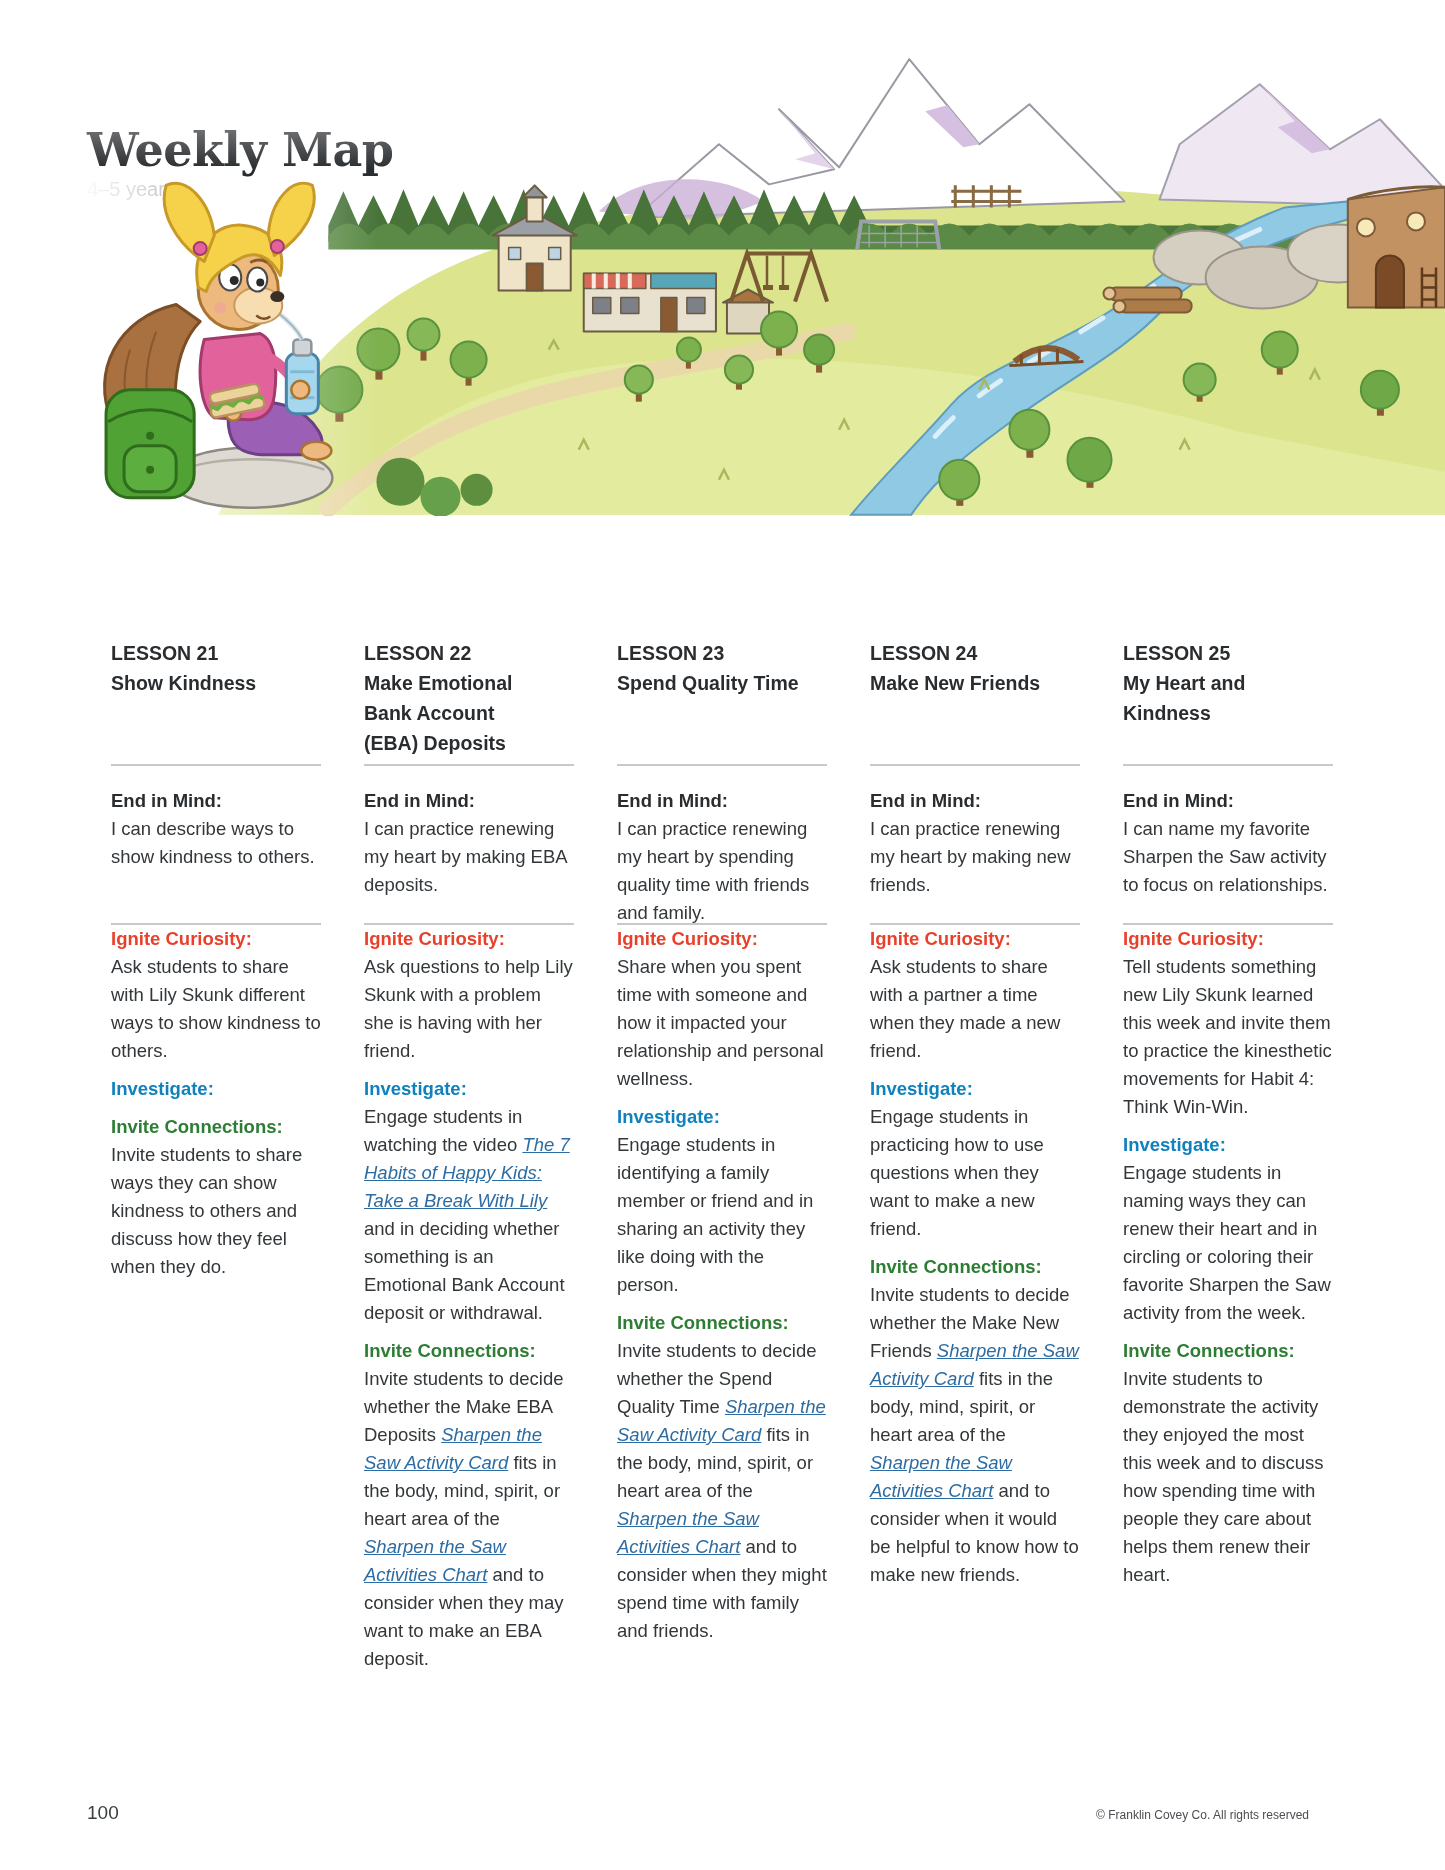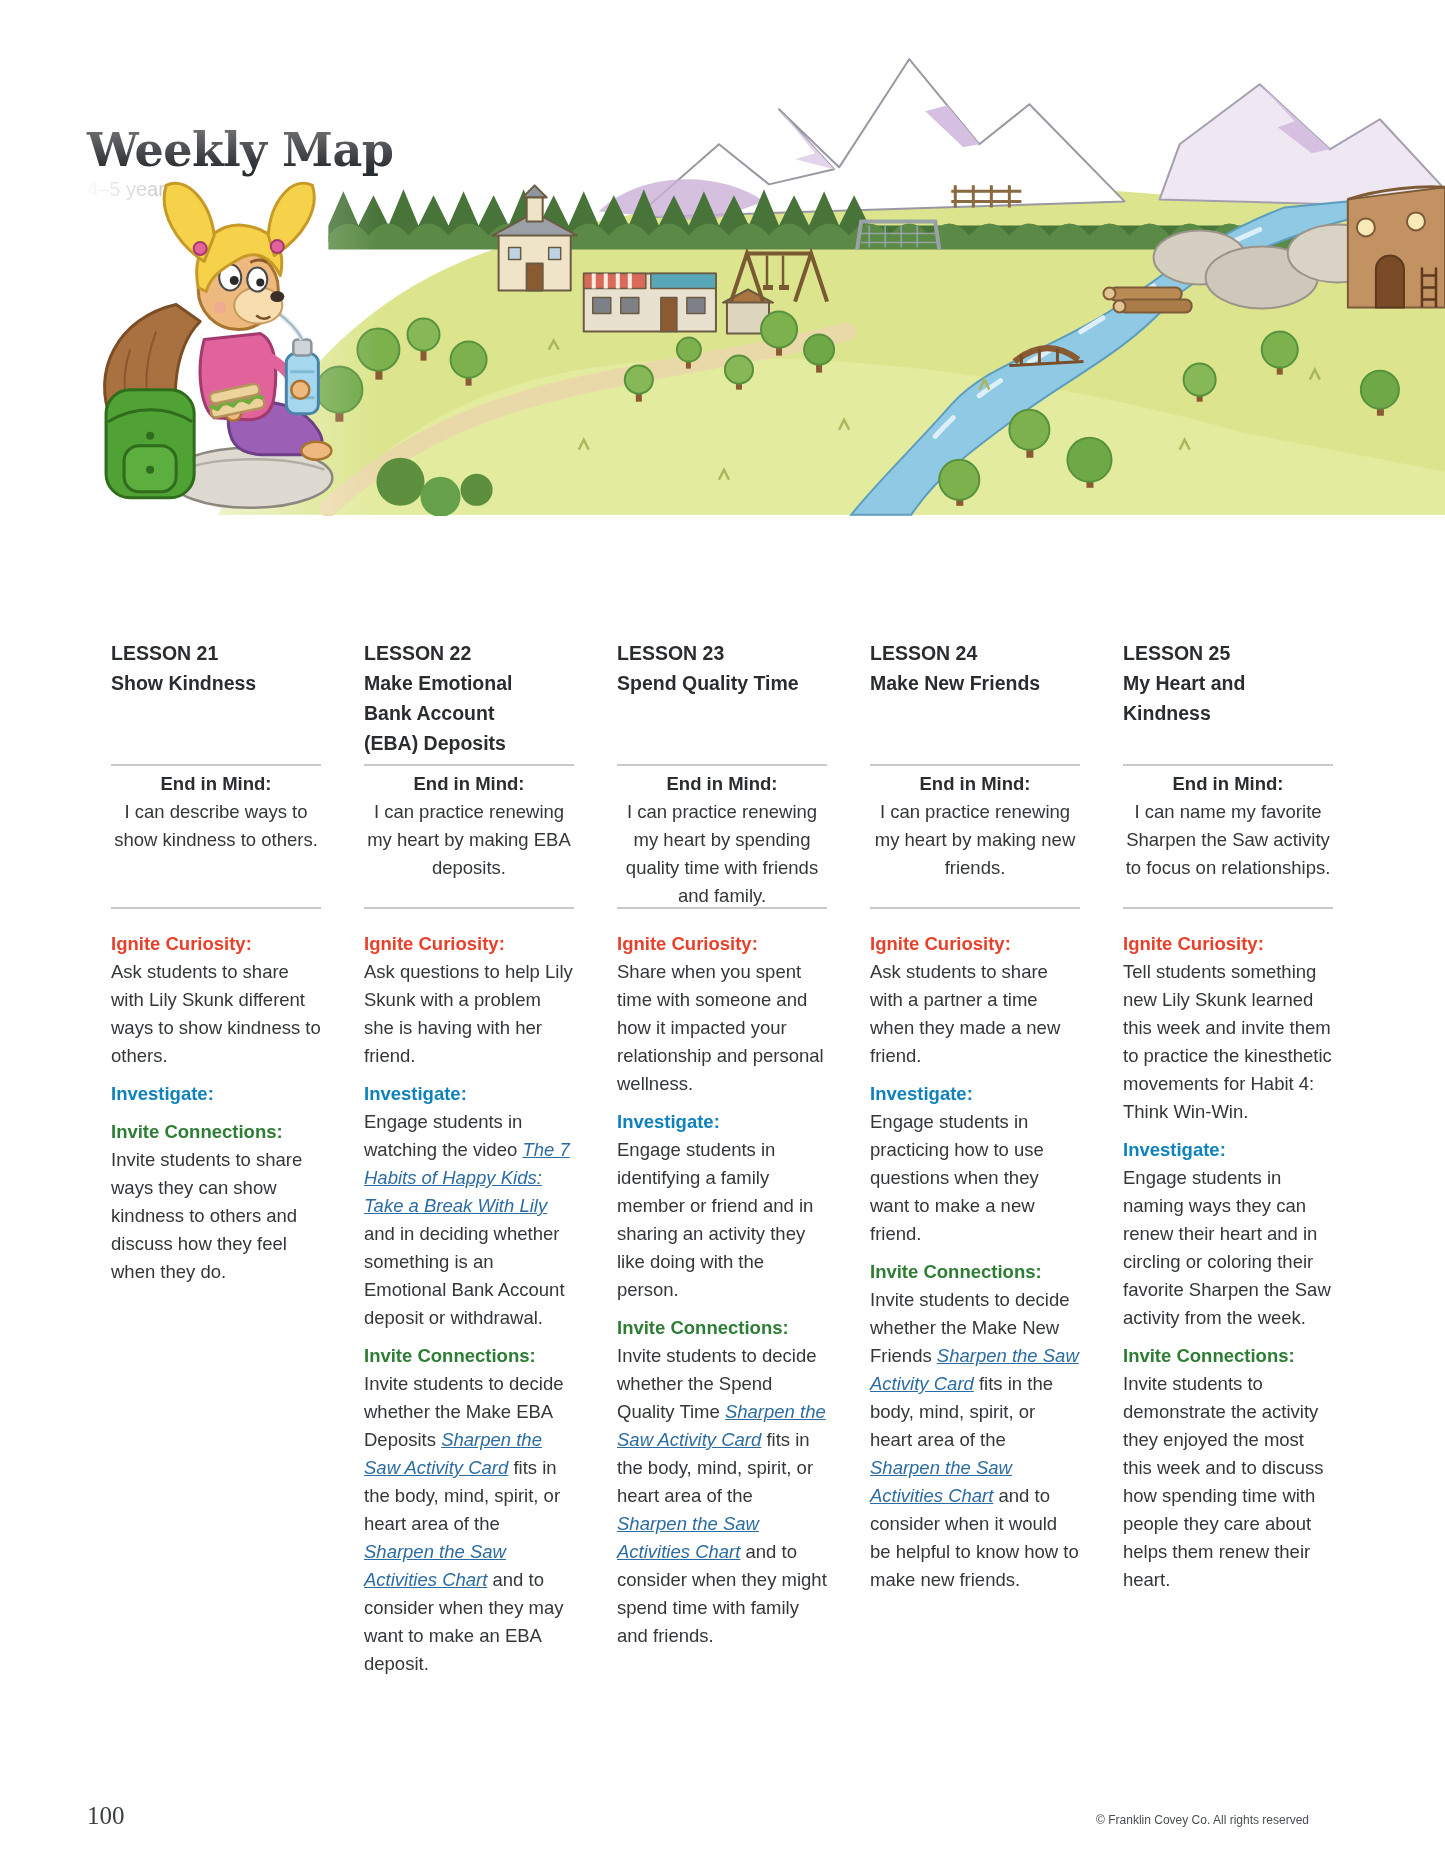--- a/index.html
+++ b/index.html
@@ -29,39 +29,39 @@
     display:grid;grid-template-columns:repeat(5,210px);column-gap:43px;margin-left:24px;
   }
   .lesson-col{font-size:18.5px;line-height:28px;}
   .lesson-header{
     height:126px;
     font-weight:700;font-size:19.5px;line-height:30px;
     color:var(--c-heading,#26292c);
   }
   .lesson-title{white-space:pre-line;}
   .rule{height:2px;background:var(--c-rule,#c9c9c9);}
-  .end-block{height:141px;padding-top:4px;box-sizing:border-box;text-align:center;}
+  .end-block{height:157px;padding-top:21px;box-sizing:border-box;}
   .end-label{font-weight:700;color:var(--c-heading,#26292c);}
   .end-text{margin:0;}
-  .sections{padding-top:21px;}
+  .sections{}
   .sec-label{font-weight:700;margin:10px 0 0 0;}
   .sec-label.first{margin-top:0;}
   .sec-label.ignite{color:var(--c-ignite,#e8402a);}
   .sec-label.investigate{color:var(--c-investigate,#0f81bd);}
   .sec-label.invite{color:var(--c-invite,#2e7d35);}
   .sec-text{margin:0;}
   .doclink{
     color:var(--c-link,#2d6ca2);
     font-style:italic;text-decoration:underline;cursor:pointer;
   }
   .footer-bar{
     position:absolute;left:87px;top:1802px;width:1222px;
     display:flex;justify-content:space-between;align-items:baseline;
   }
-  .page-number{font-size:25px;color:#3a3e41;font-family:Liberation Serif, serif;}
+  .page-number{font-size:19px;color:#3a3e41;}
   .copyright{font-size:12px;color:#4a4e52;}
 </style>
 </head>
 <body>
 
 <div id="page">
 
   <h1 class="page-title">Weekly Map</h1>
   <div class="age-range">4–5 years</div>
 

